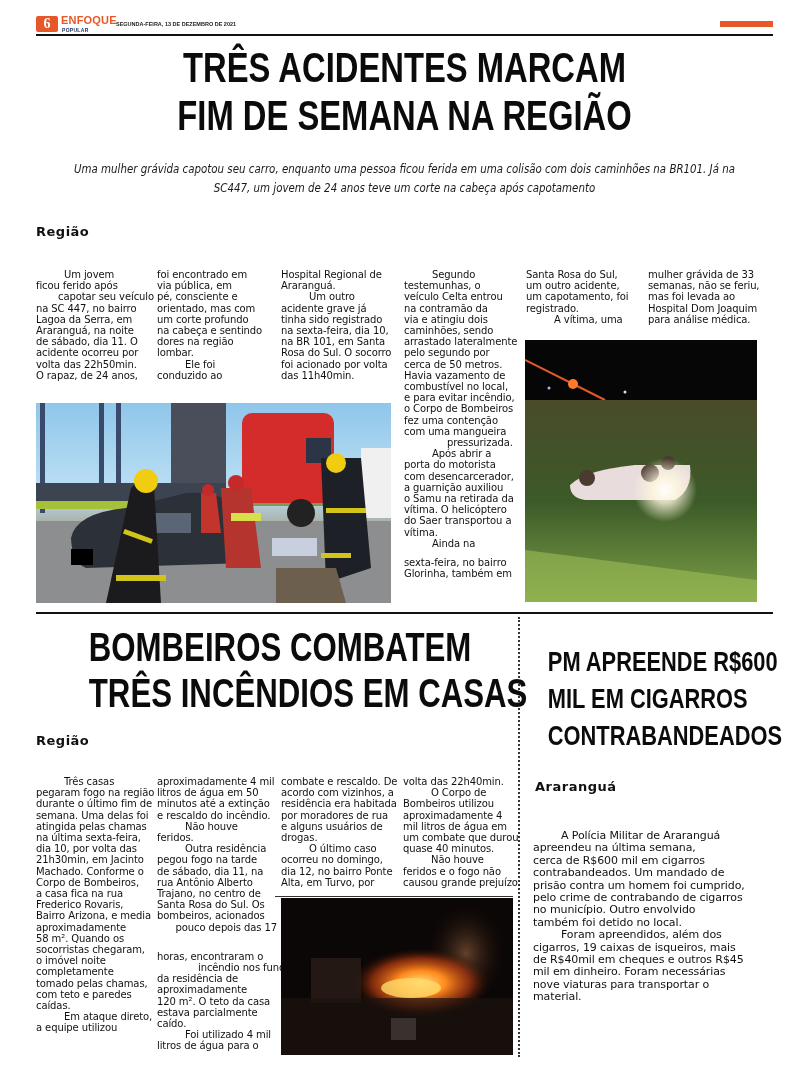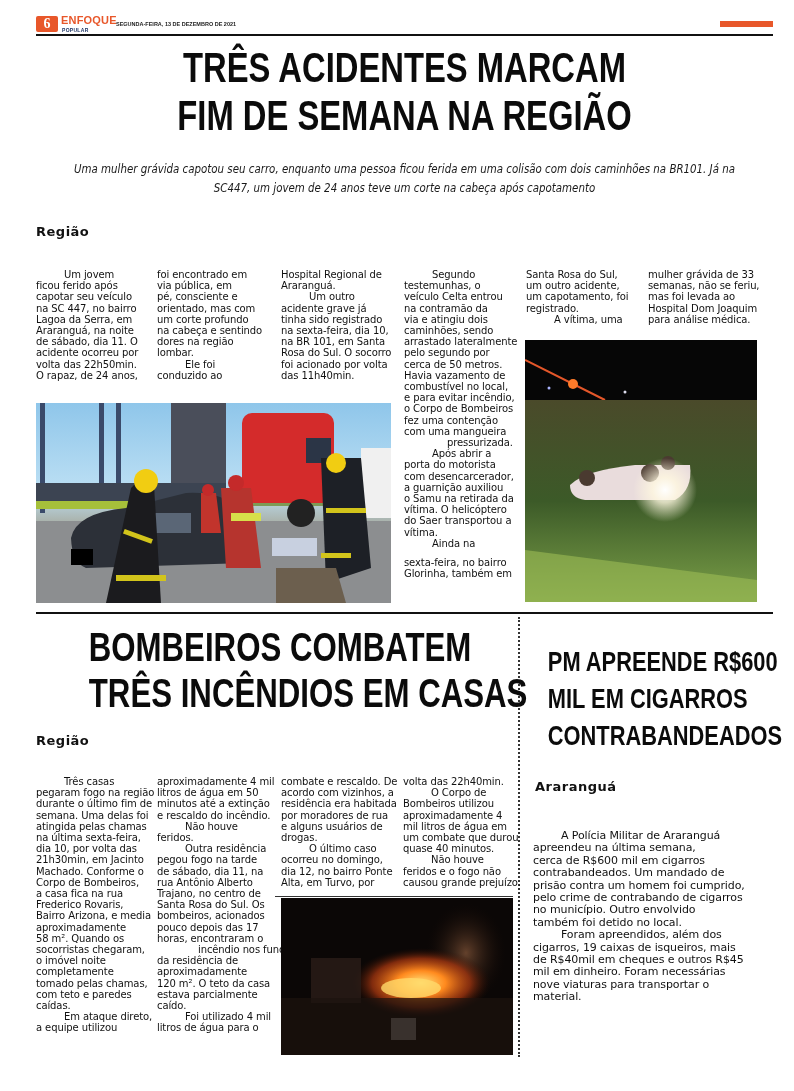--- a/index.html
+++ b/index.html
@@ -55,21 +55,21 @@
   <div class="headline hl1">
     <div>TRÊS ACIDENTES MARCAM</div>
     <div>FIM DE SEMANA NA REGIÃO</div>
   </div>
   <div class="subhead">Uma mulher grávida capotou seu carro, enquanto uma pessoa ficou ferida em uma colisão com dois caminhões na BR101. Já na SC447, um jovem de 24 anos teve um corte na cabeça após capotamento</div>
   <div class="section-tag" style="left:36px; top:224px;">Região</div>
 
   <div class="col js-col" style="left: 36px; top: 269px; width: 118px; white-space: normal;">
       <div style="white-space: nowrap; padding-left: 28px;">Um jovem</div>
       <div style="white-space: nowrap;">ficou ferido após</div>
-      <div style="white-space: nowrap;">capotar seu veículo</div>
+      <div style="white-space: nowrap; text-align: right;">capotar seu veículo</div>
       <div style="white-space: nowrap;">na SC 447, no bairro</div>
       <div style="white-space: nowrap;">Lagoa da Serra, em</div>
       <div style="white-space: nowrap;">Araranguá, na noite</div>
       <div style="white-space: nowrap;">de sábado, dia 11. O</div>
       <div style="white-space: nowrap;">acidente ocorreu por</div>
       <div style="white-space: nowrap;">volta das 22h50min.</div>
       <div style="white-space: nowrap;">O rapaz, de 24 anos,</div>
     </div>
   <div class="col js-col" style="left: 157px; top: 269px; width: 120px; white-space: normal;">
       <div style="white-space: nowrap;">foi encontrado em</div>
@@ -246,22 +246,22 @@
       <div style="white-space: nowrap;">e rescaldo do incêndio.</div>
       <div style="white-space: nowrap; padding-left: 28px;">Não houve</div>
       <div style="white-space: nowrap;">feridos.</div>
       <div style="white-space: nowrap; padding-left: 28px;">Outra residência</div>
       <div style="white-space: nowrap;">pegou fogo na tarde</div>
       <div style="white-space: nowrap;">de sábado, dia 11, na</div>
       <div style="white-space: nowrap;">rua Antônio Alberto</div>
       <div style="white-space: nowrap;">Trajano, no centro de</div>
       <div style="white-space: nowrap;">Santa Rosa do Sul. Os</div>
       <div style="white-space: nowrap;">bombeiros, acionados</div>
-      <div style="white-space: nowrap;">pouco depois das 17</div>
-      <div style="white-space: nowrap;">horas, encontraram o</div>
+      <div style="white-space: nowrap; text-align: right;">pouco depois das 17</div>
+      <div style="white-space: nowrap; margin-top: 18px;">horas, encontraram o</div>
       <div style="white-space: nowrap; margin-left: 41px;">incêndio nos fundos</div>
       <div style="white-space: nowrap;">da residência de</div>
       <div style="white-space: nowrap;">aproximadamente</div>
       <div style="white-space: nowrap;">120 m². O teto da casa</div>
       <div style="white-space: nowrap;">estava parcialmente</div>
       <div style="white-space: nowrap;">caído.</div>
       <div style="white-space: nowrap; padding-left: 28px;">Foi utilizado 4 mil</div>
       <div style="white-space: nowrap;">litros de água para o</div>
     </div>
   <div class="col js-col" style="left: 281px; top: 776px; width: 118px; white-space: normal;">

